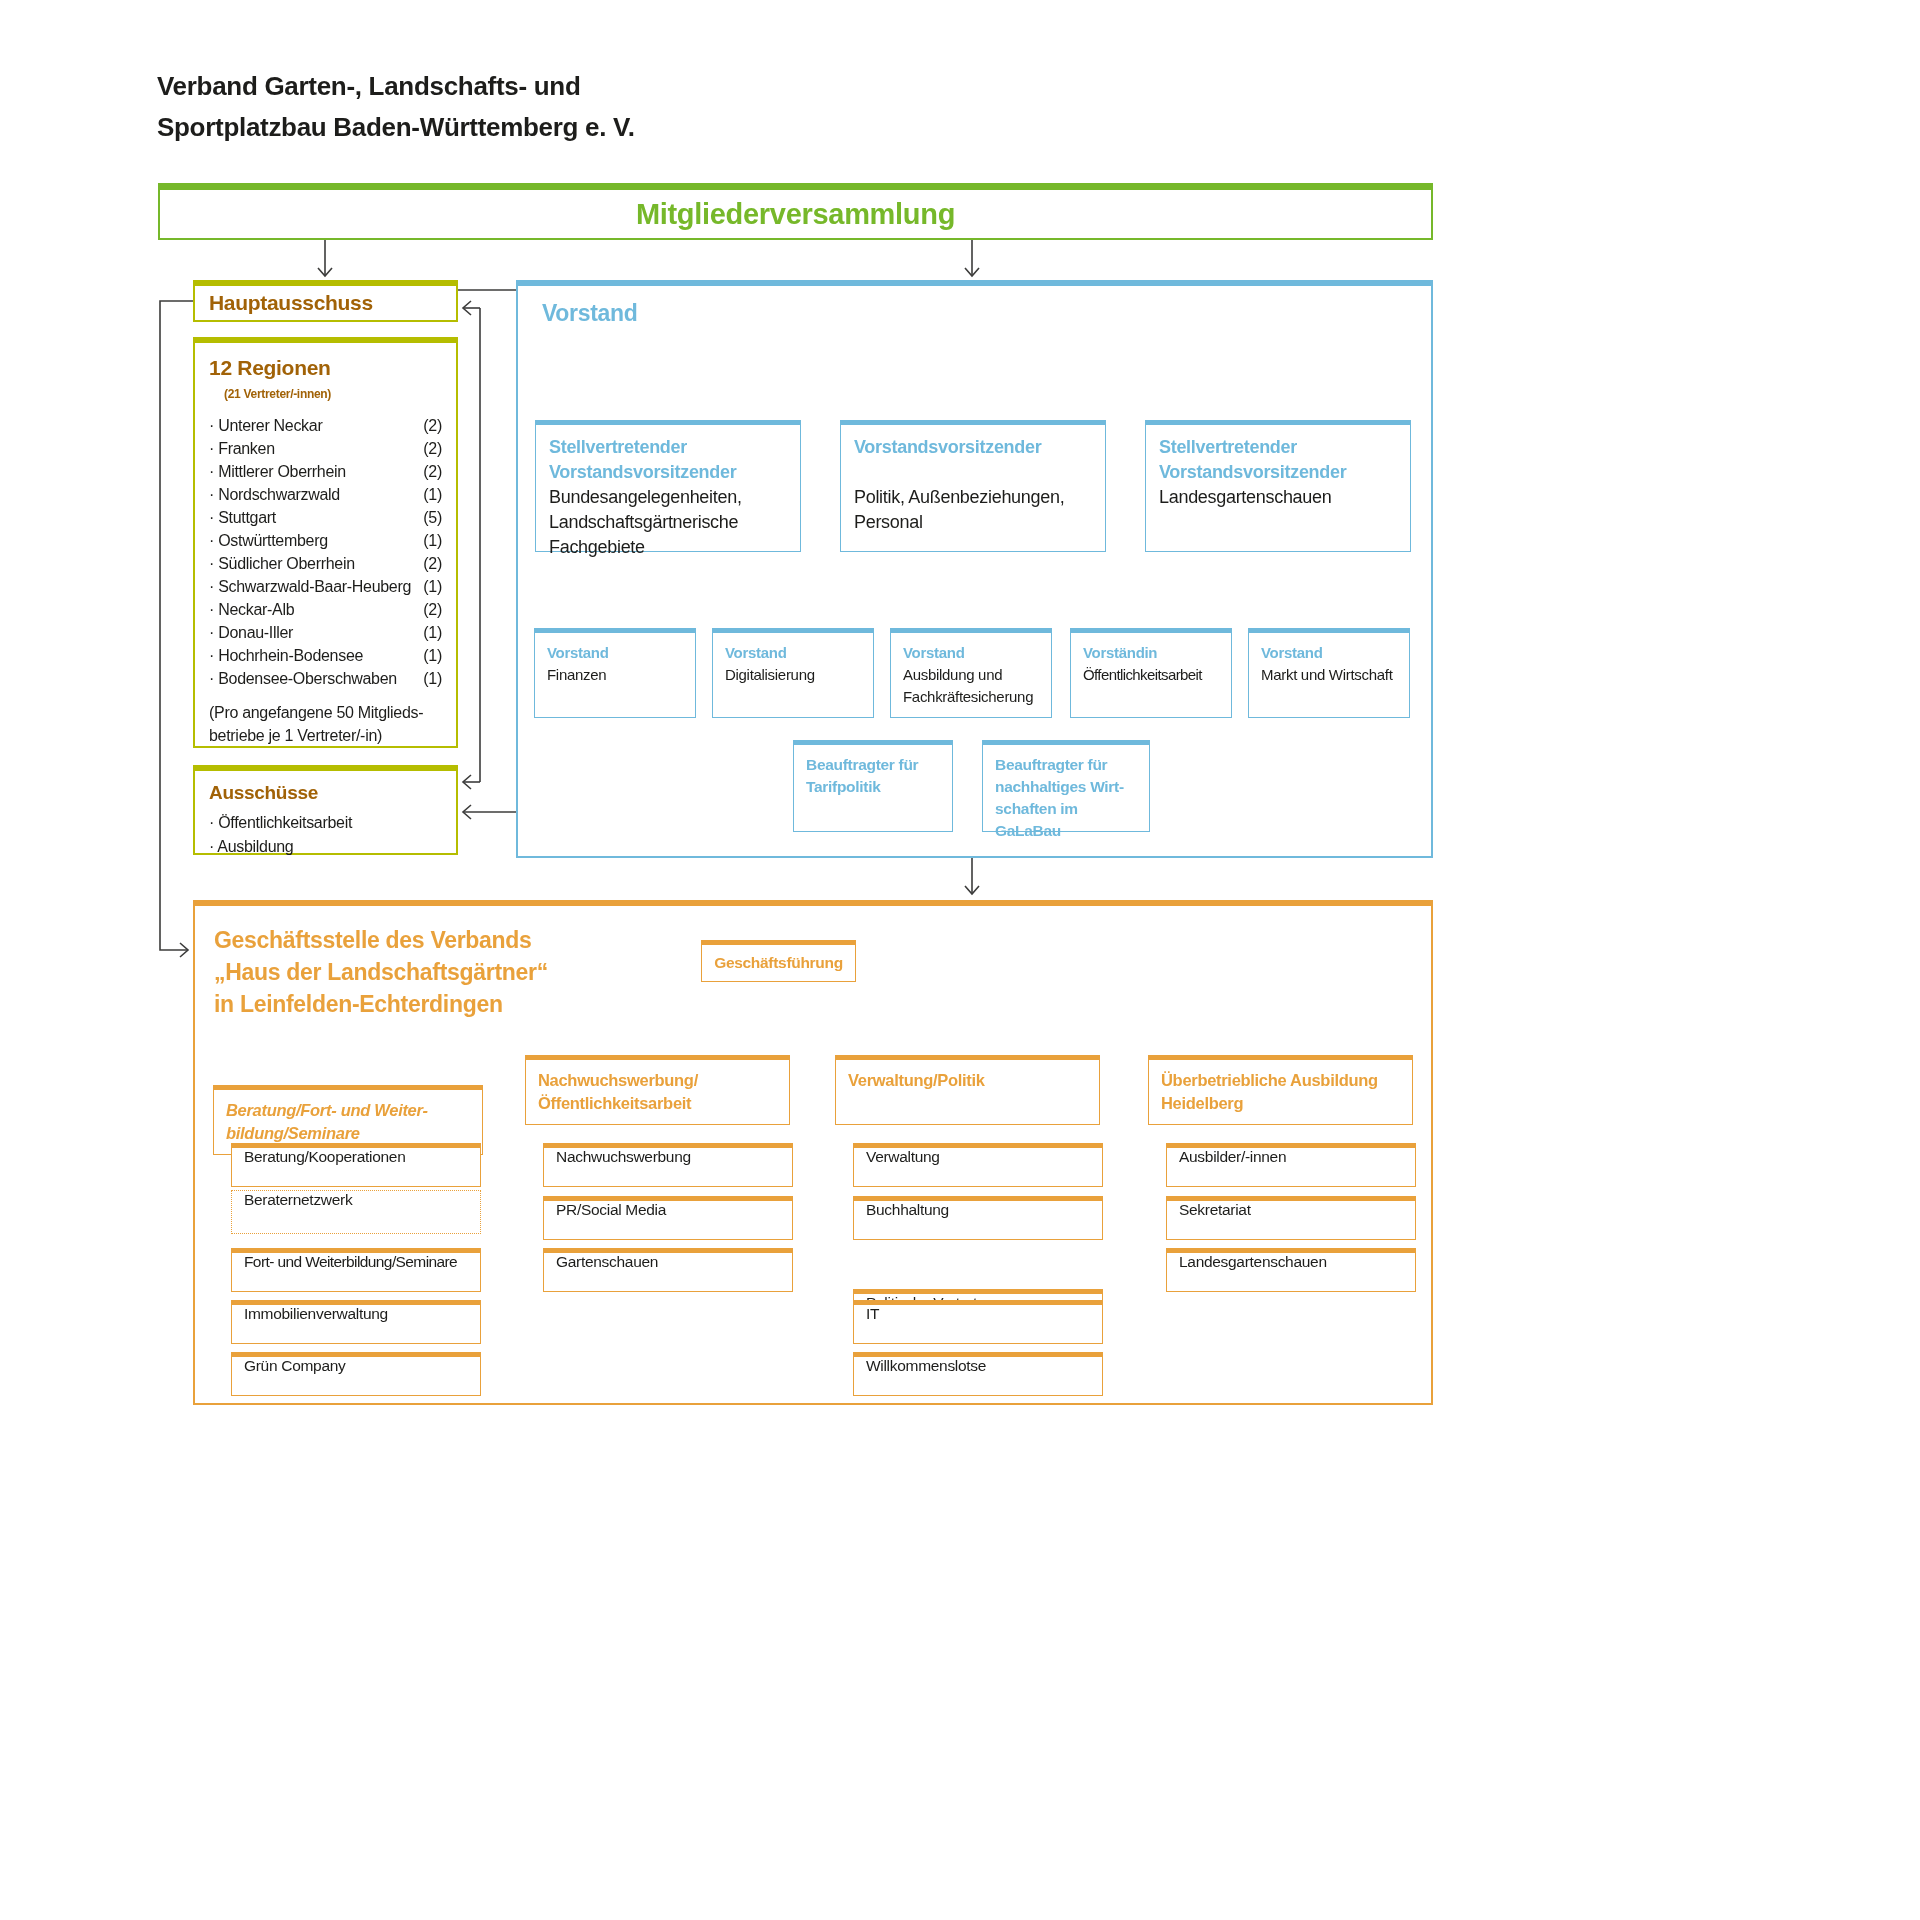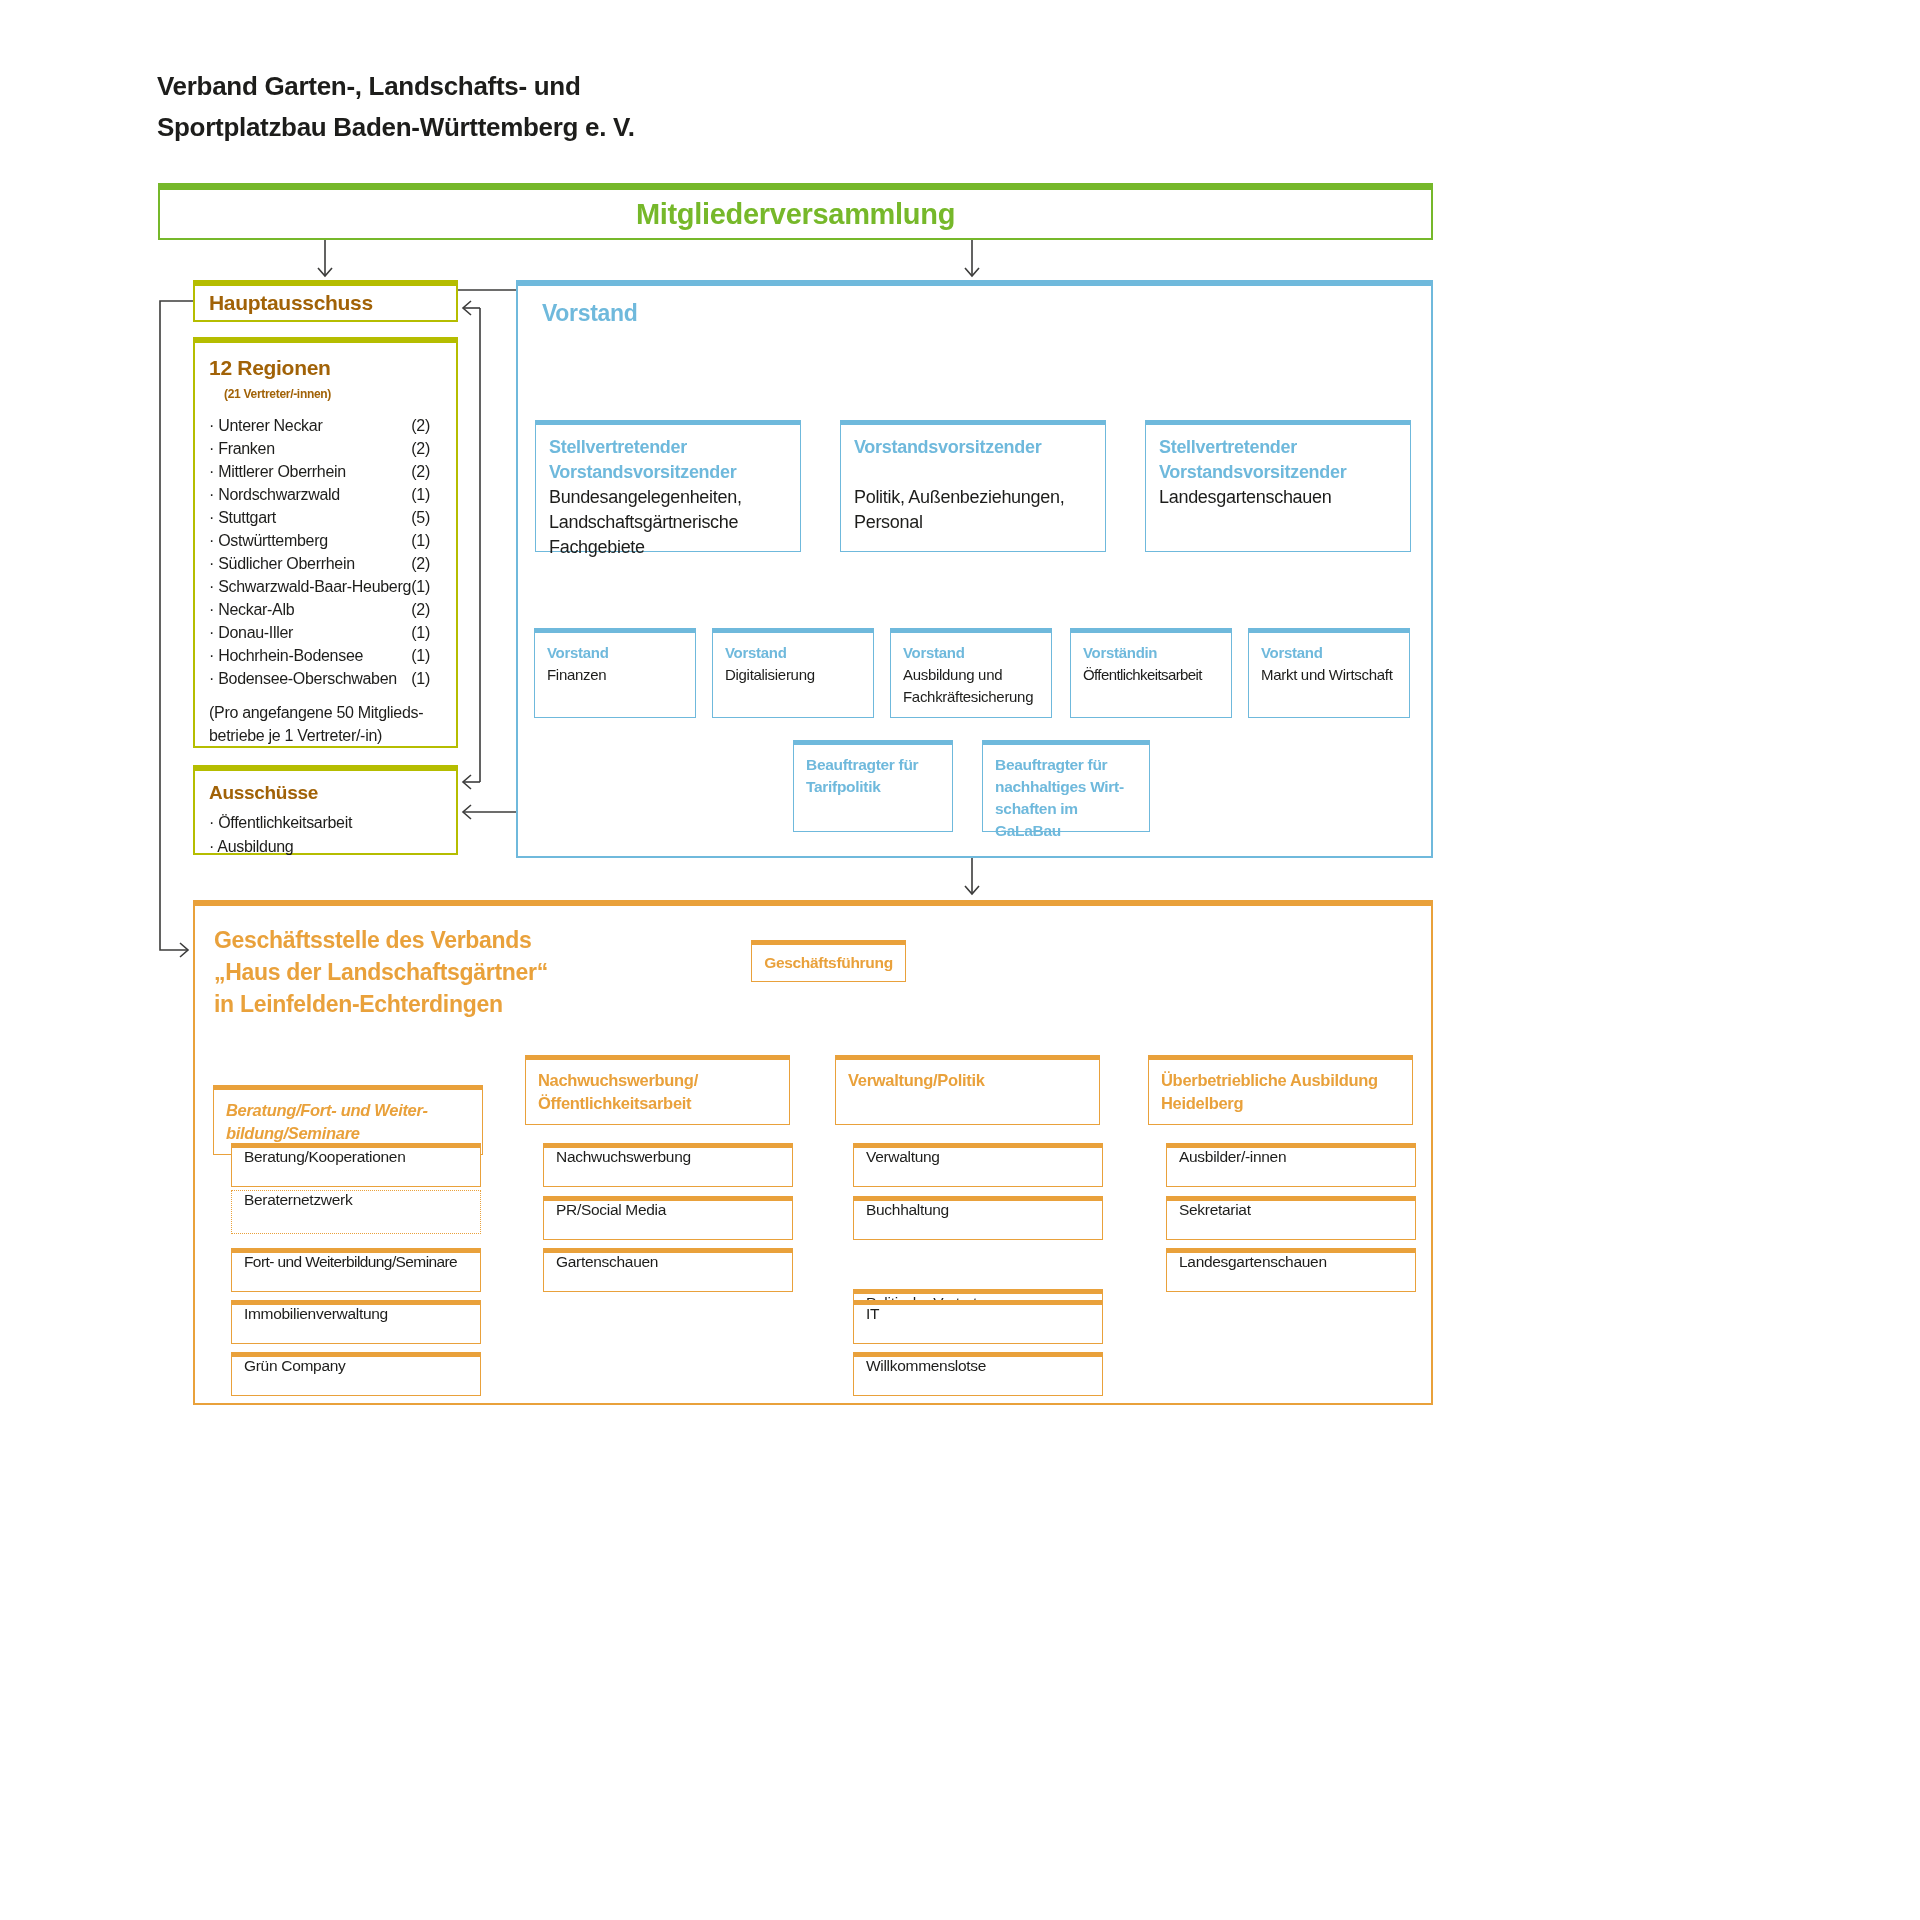--- a/index.html
+++ b/index.html
@@ -25,21 +25,21 @@
   .t-lime  {color:#a16207;font-weight:bold;}
   .t-blue  {color:#6fb9dc;font-weight:bold;}
   .t-orange{color:#e9a13b;font-weight:bold;}
 
   .doc-title{font-size:26px;font-weight:bold;line-height:41px;color:#1d1d1b;}
 
   .mv-box{display:flex;align-items:center;justify-content:center;font-size:29px;}
 
   .ha-box{display:flex;align-items:center;padding-left:14px;font-size:21px;}
 
-  .reg-box{padding:11px 26px 0 14px;}
+  .reg-box{padding:11px 14px 0 14px;}
   .reg-title{font-size:21px;line-height:27px;}
   .reg-sub{font-size:12px;line-height:21px;margin-top:3px;margin-left:15px;}
   .reg-list{margin-top:9px;font-size:16px;}
   .reg-row{display:flex;line-height:23px;}
   .reg-row .nm{flex:1 1 auto;}
   .reg-row .ct{flex:0 0 auto;text-align:right;}
   .reg-foot{margin-top:11px;font-size:16px;line-height:23px;}
 
   .aus-box{padding:9px 14px 0 14px;}
   .aus-title{font-size:19px;line-height:25px;}
@@ -285,21 +285,21 @@
   </div>
 
   <div class="abs box box-orange" style="left:193px;top:900px;width:1240px;height:505px;">
     <div class="gs-head t-orange" style="position:absolute;left:19px;top:18px;width:420px;">
       <div>Geschäftsstelle des Verbands</div>
       <div>„Haus der Landschaftsgärtner“</div>
       <div>in Leinfelden-Echterdingen</div>
     </div>
   </div>
 
-  <div class="abs box box-orange-sm gf-box t-orange" style="left:751px;top:940px;width:155px;height:42px;">
+  <div class="abs box box-orange-sm gf-box t-orange" style="left:701px;top:940px;width:155px;height:42px;">
     <span>Geschäftsführung</span>
   </div>
 
   <div class="abs box box-orange-sm colh t-orange" style="left:213px;top:1085px;width:270px;height:70px;font-style:italic;">
     <div>Beratung/Fort- und Weiter-</div>
     <div>bildung/Seminare</div>
   </div>
   <div class="abs box box-orange-sm colh t-orange" style="left:525px;top:1055px;width:265px;height:70px;">
     <div>Nachwuchswerbung/</div>
     <div>Öffentlichkeitsarbeit</div>

